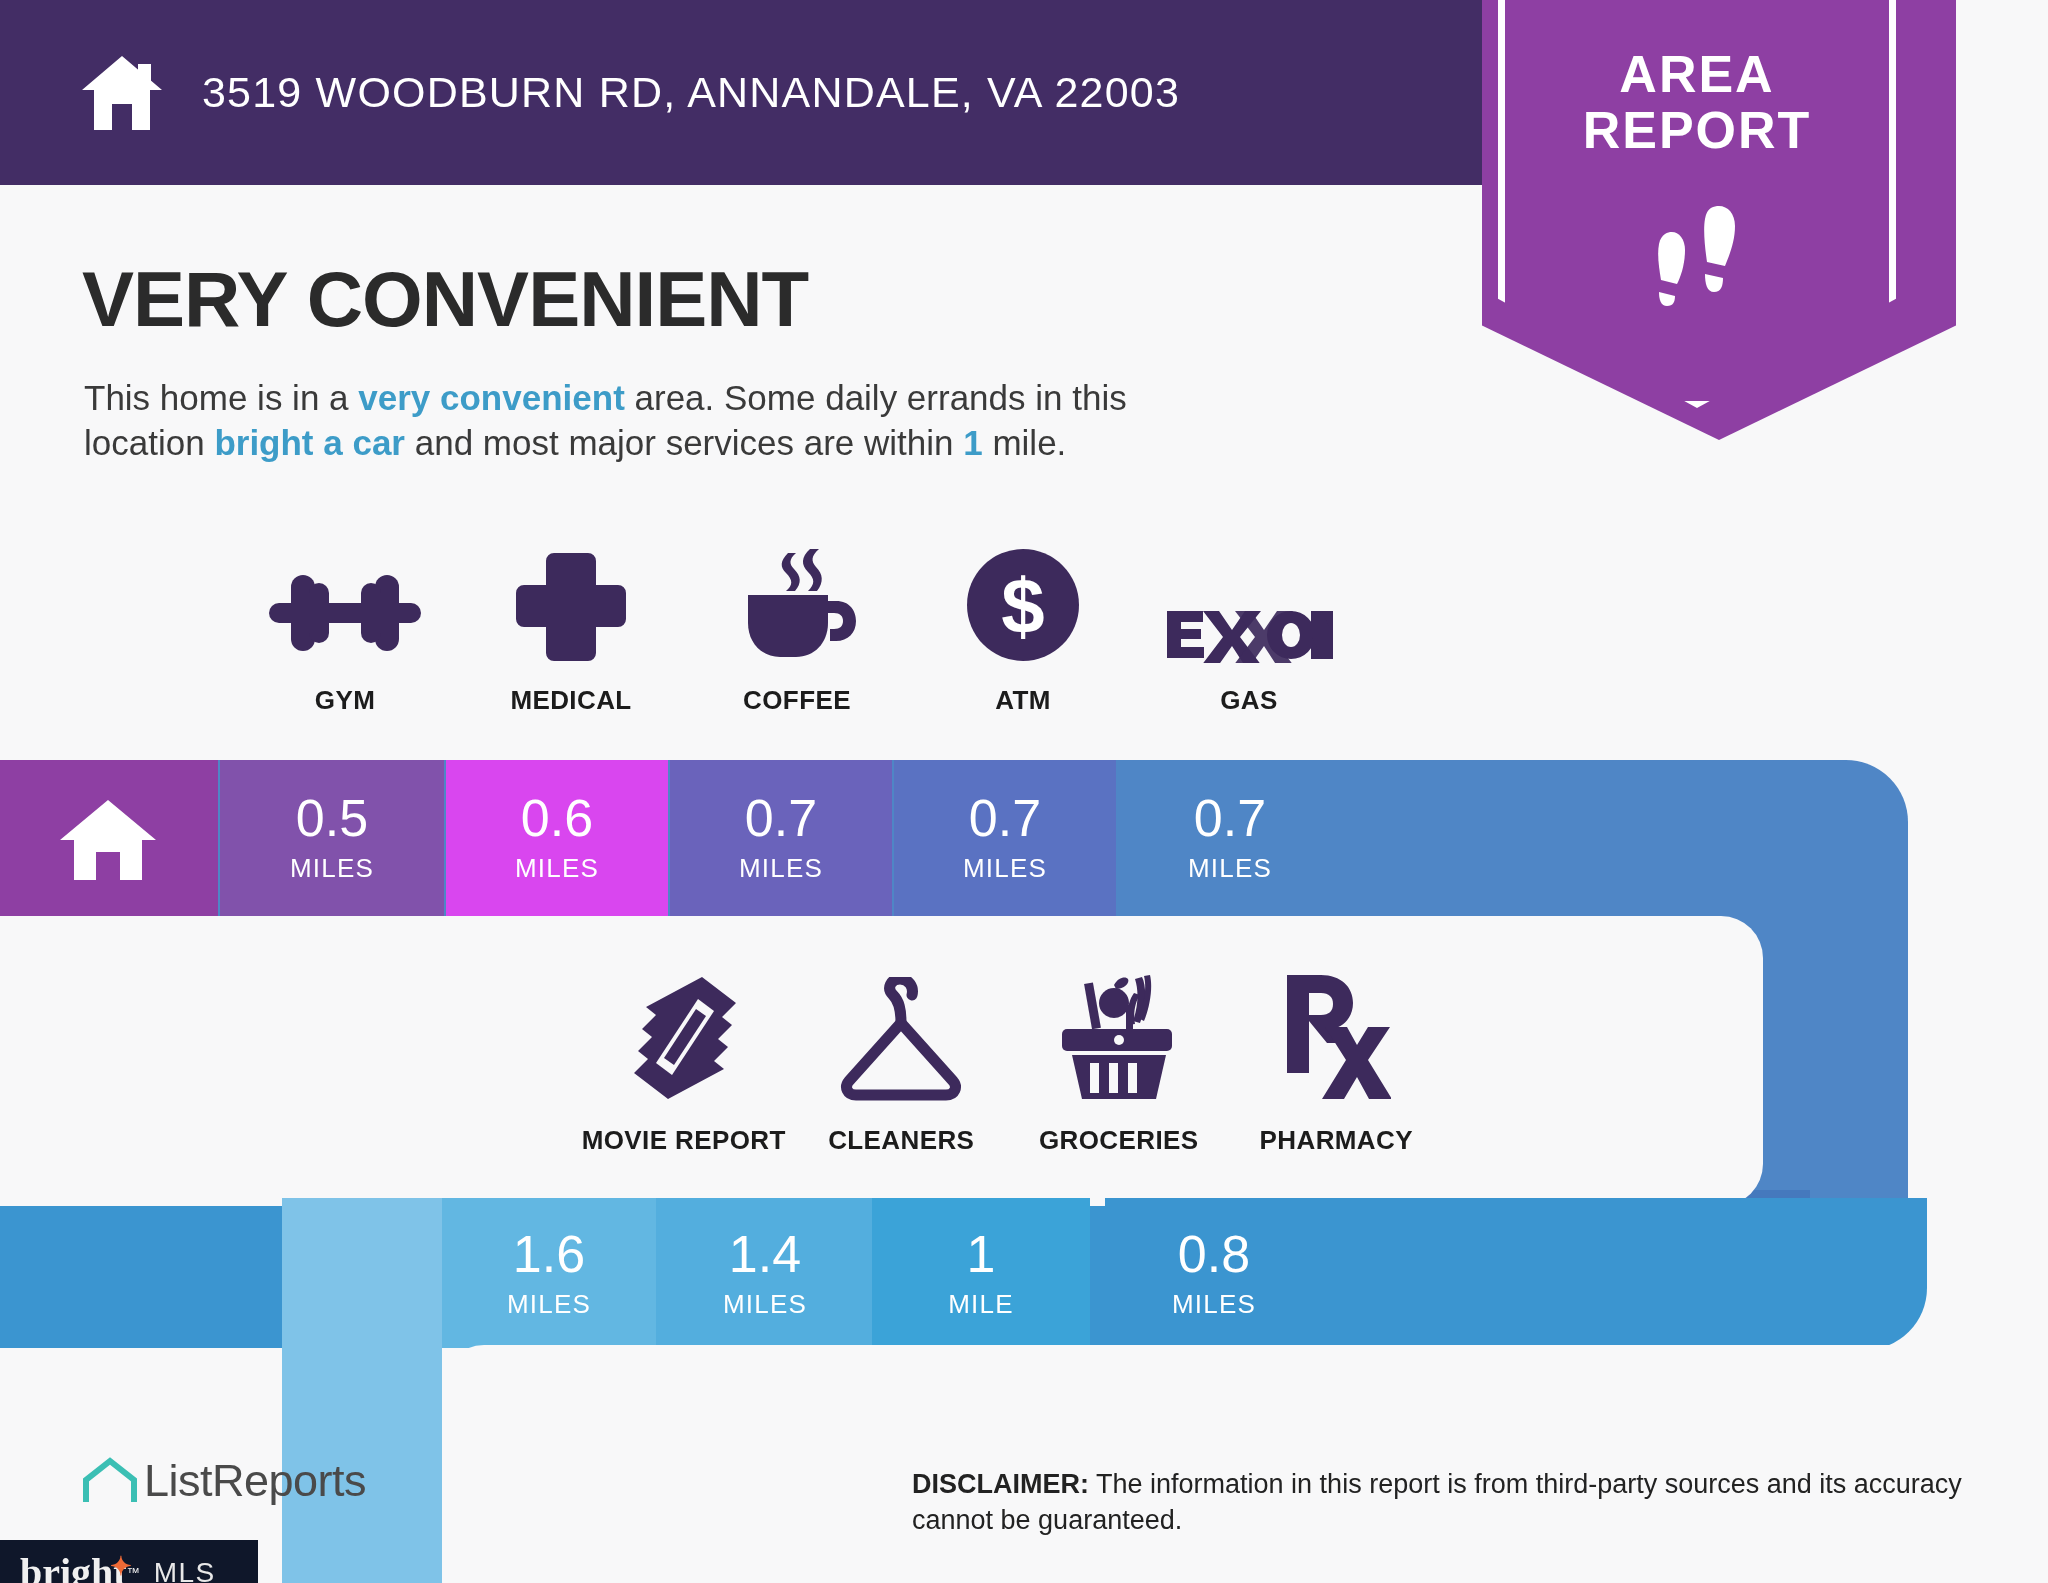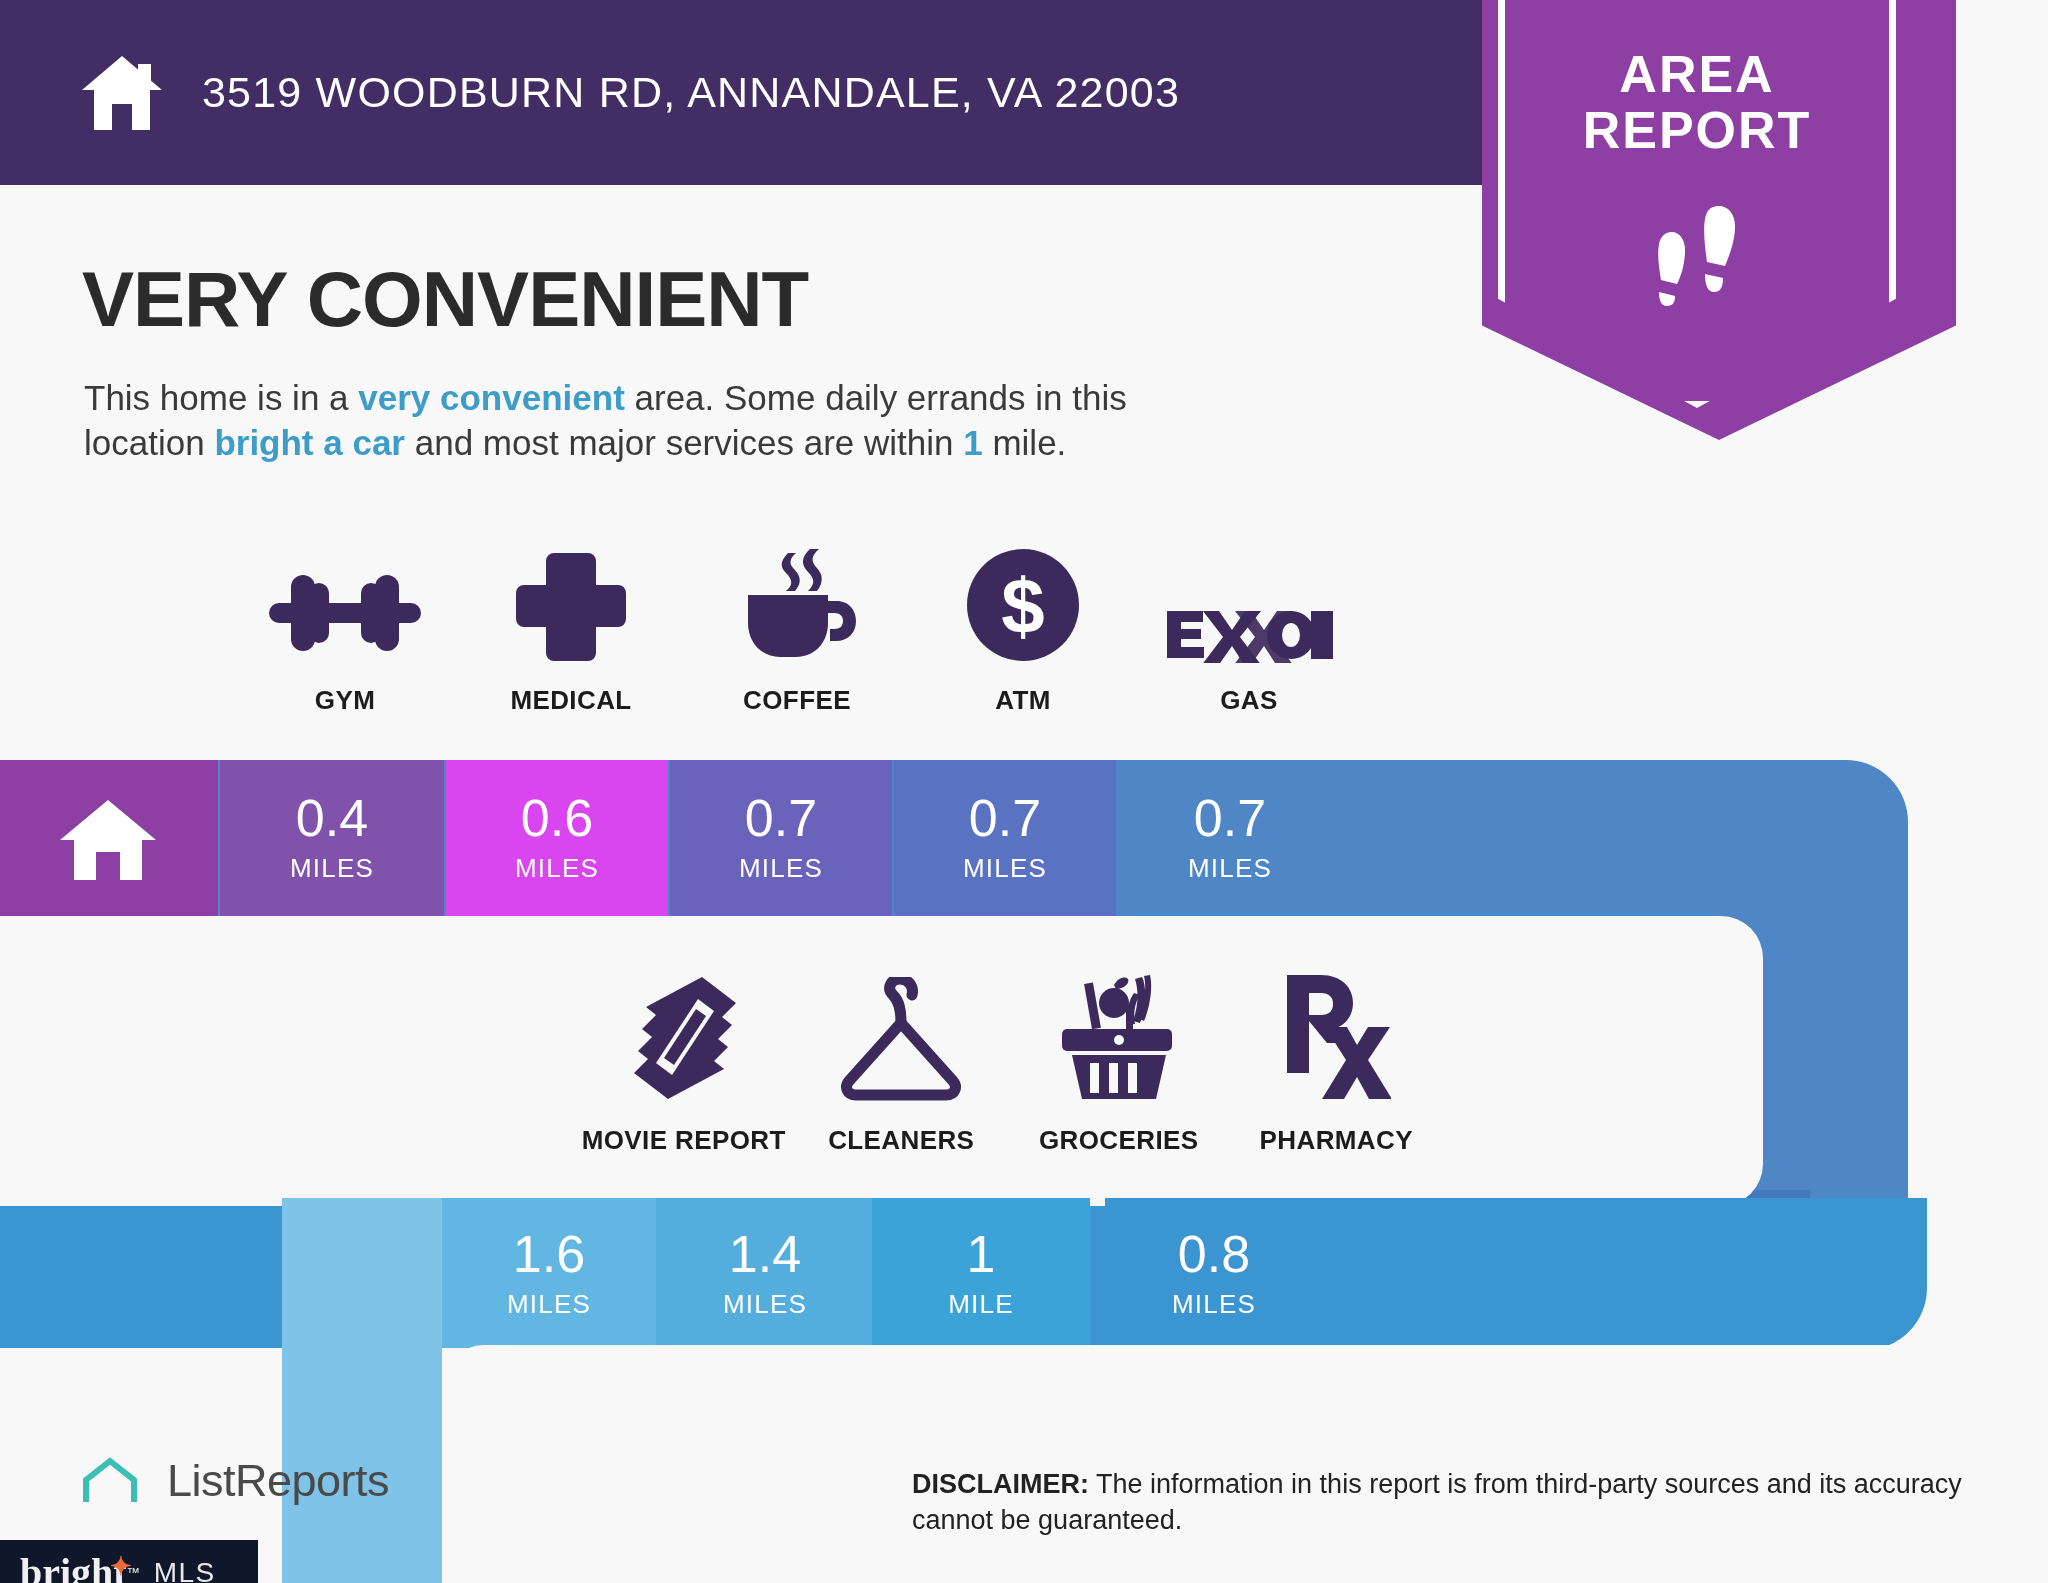--- a/index.html
+++ b/index.html
@@ -69,21 +69,21 @@
   .seg { position: absolute; }
   .seg-label {
     position: absolute; left: 0; top: 0; width: 100%; height: 100%;
     display: flex; flex-direction: column; align-items: center; justify-content: center;
     color: #ffffff; pointer-events: none;
   }
   .seg-num { font-size: 52px; line-height: 1; font-weight: 400; }
   .seg-unit { font-size: 26px; margin-top: 9px; letter-spacing: 1.2px; }
 
   
-  .footer-logo { position: absolute; left: 82px; top: 1455px; display: flex; align-items: center; gap: 23px; }
+  .footer-logo { position: absolute; left: 82px; top: 1455px; display: flex; align-items: center; }
   .lr-house { width: 56px; height: 50px; margin-right: 6px; }
   .lr-text { font-size: 45px; color: #4a4a4a; letter-spacing: -0.5px; }
   .bright {
     position: absolute; left: 0px; top: 1540px; width: 258px; height: 65px;
     background: #0f172a; display: flex; align-items: center; padding-left: 20px;
   }
   .bright-word { font-size: 40px; color: #f0f0f0; font-family: "Liberation Serif", serif; font-weight: 700; position: relative; }
   .bright-star { position: absolute; right: -5px; top: 2px; color: #ef6a36; font-size: 26px; }
   .bright-tm { font-size: 13px; vertical-align: super; color: #f0f0f0; }
   .bright-mls { font-size: 28px; color: #e8e8e8; margin-left: 14px; letter-spacing: 1.5px; }
@@ -199,21 +199,21 @@
     <div class="seg" style="left:0px; top:430px; width:1810px; height:12px; background:#4579bd;"></div>
 
     <div class="seg" style="left:0px; top:0px; width:218px; height:156px; background:#8e3fa3;">
       <svg style="position:absolute;left:58px;top:38px;" width="100" height="84" viewBox="0 0 100 84">
         <path fill="#ffffff" d="M50 2 L2 42 L16 42 L16 82 L38 82 L38 54 L62 54 L62 82 L84 82 L84 42 L98 42 Z"></path>
       </svg>
     </div>
 
     <div class="seg" style="left:220px; top:0px; width:224px; height:156px; background:#8152ab;">
       <div class="seg-label">
-        <span class="seg-num">0.4</span>
+        <span class="seg-num">0.5</span>
         <span class="seg-unit">MILES</span>
       </div>
     </div>
 
     <div class="seg" style="left:446px; top:0px; width:222px; height:156px; background:#d946ef;">
       <div class="seg-label">
         <span class="seg-num">0.6</span>
         <span class="seg-unit">MILES</span>
       </div>
     </div>

